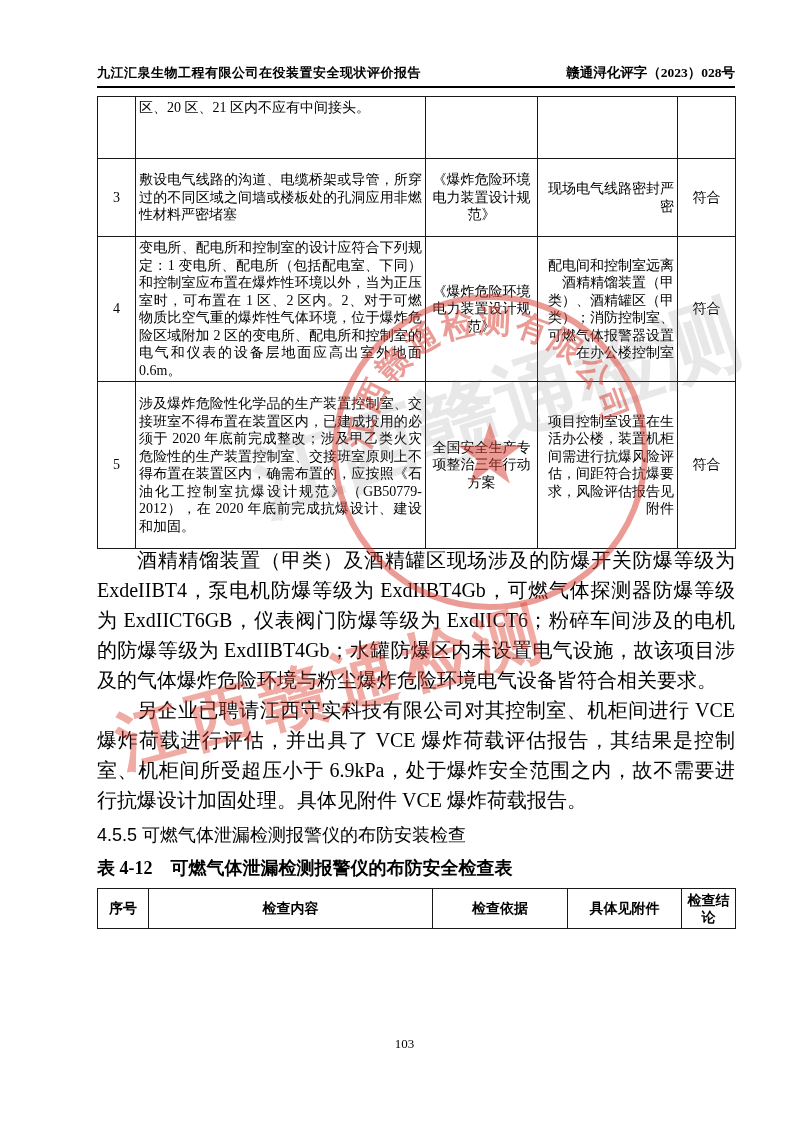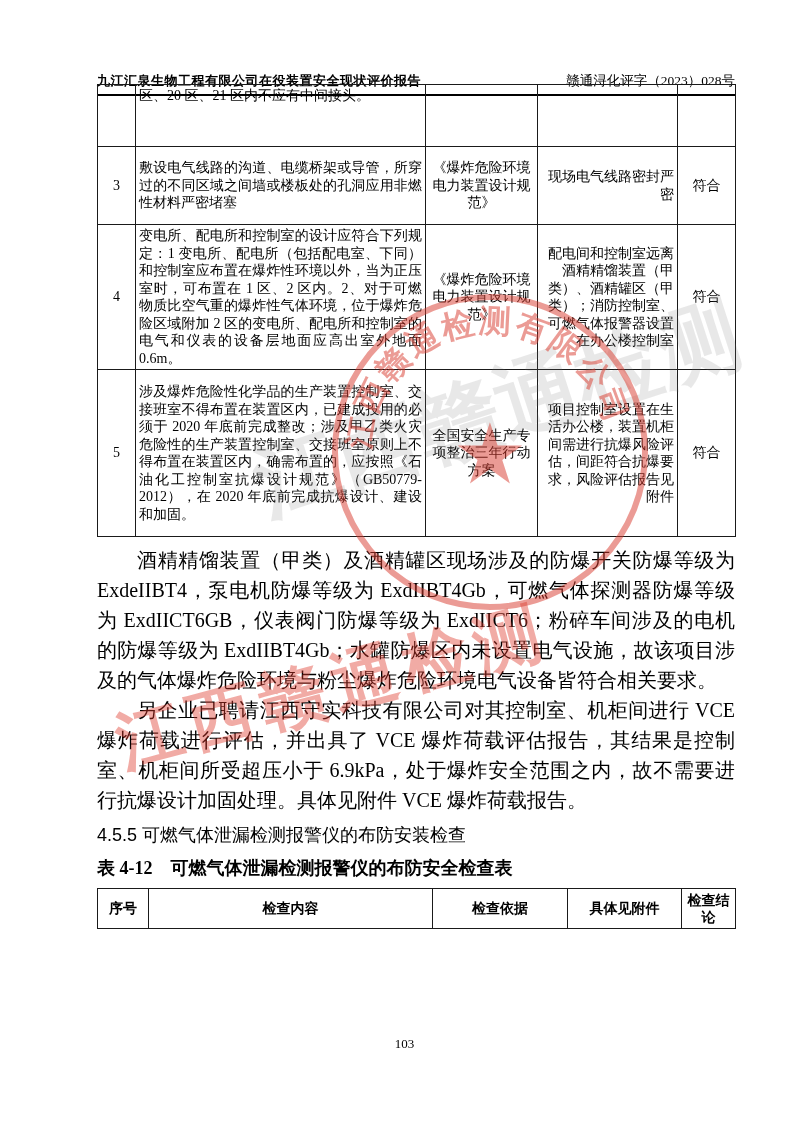--- a/index.html
+++ b/index.html
@@ -11,26 +11,26 @@
   }
   .page { position:absolute; inset:0; background:#fff; }
 
   
   .header {
     position:absolute; left:97px; top:64px; width:638px;
     display:flex; justify-content:space-between; align-items:flex-end;
     border-bottom:2px solid #000; padding-bottom:4px;
   }
   .header-left  { font-size:13px; font-weight:bold; letter-spacing:.5px; }
-  .header-right { font-size:13.5px; font-weight:normal;margin-top:8px; }
+  .header-right { font-size:13.5px; font-weight:bold; }
 
   
   table { border-collapse:collapse; table-layout:fixed; }
   .t1 {
-    position:absolute; left:97px; top:84px; width:638px;
+    position:absolute; left:97px; top:96px; width:638px;
     font-size:14px; line-height:17.5px;
   }
   .t1 td { border:1.5px solid #1a1a1a; padding:2px 3px; vertical-align:middle; }
   .c-no        { text-align:center; }
   .c-content   { text-align:justify; }
   .c-basis     { text-align:center; }
   .c-situation { text-align:right; }
   .c-conclusion{ text-align:center; }
   .r-cont { height:62px; }
   .r3 { height:78px; }

